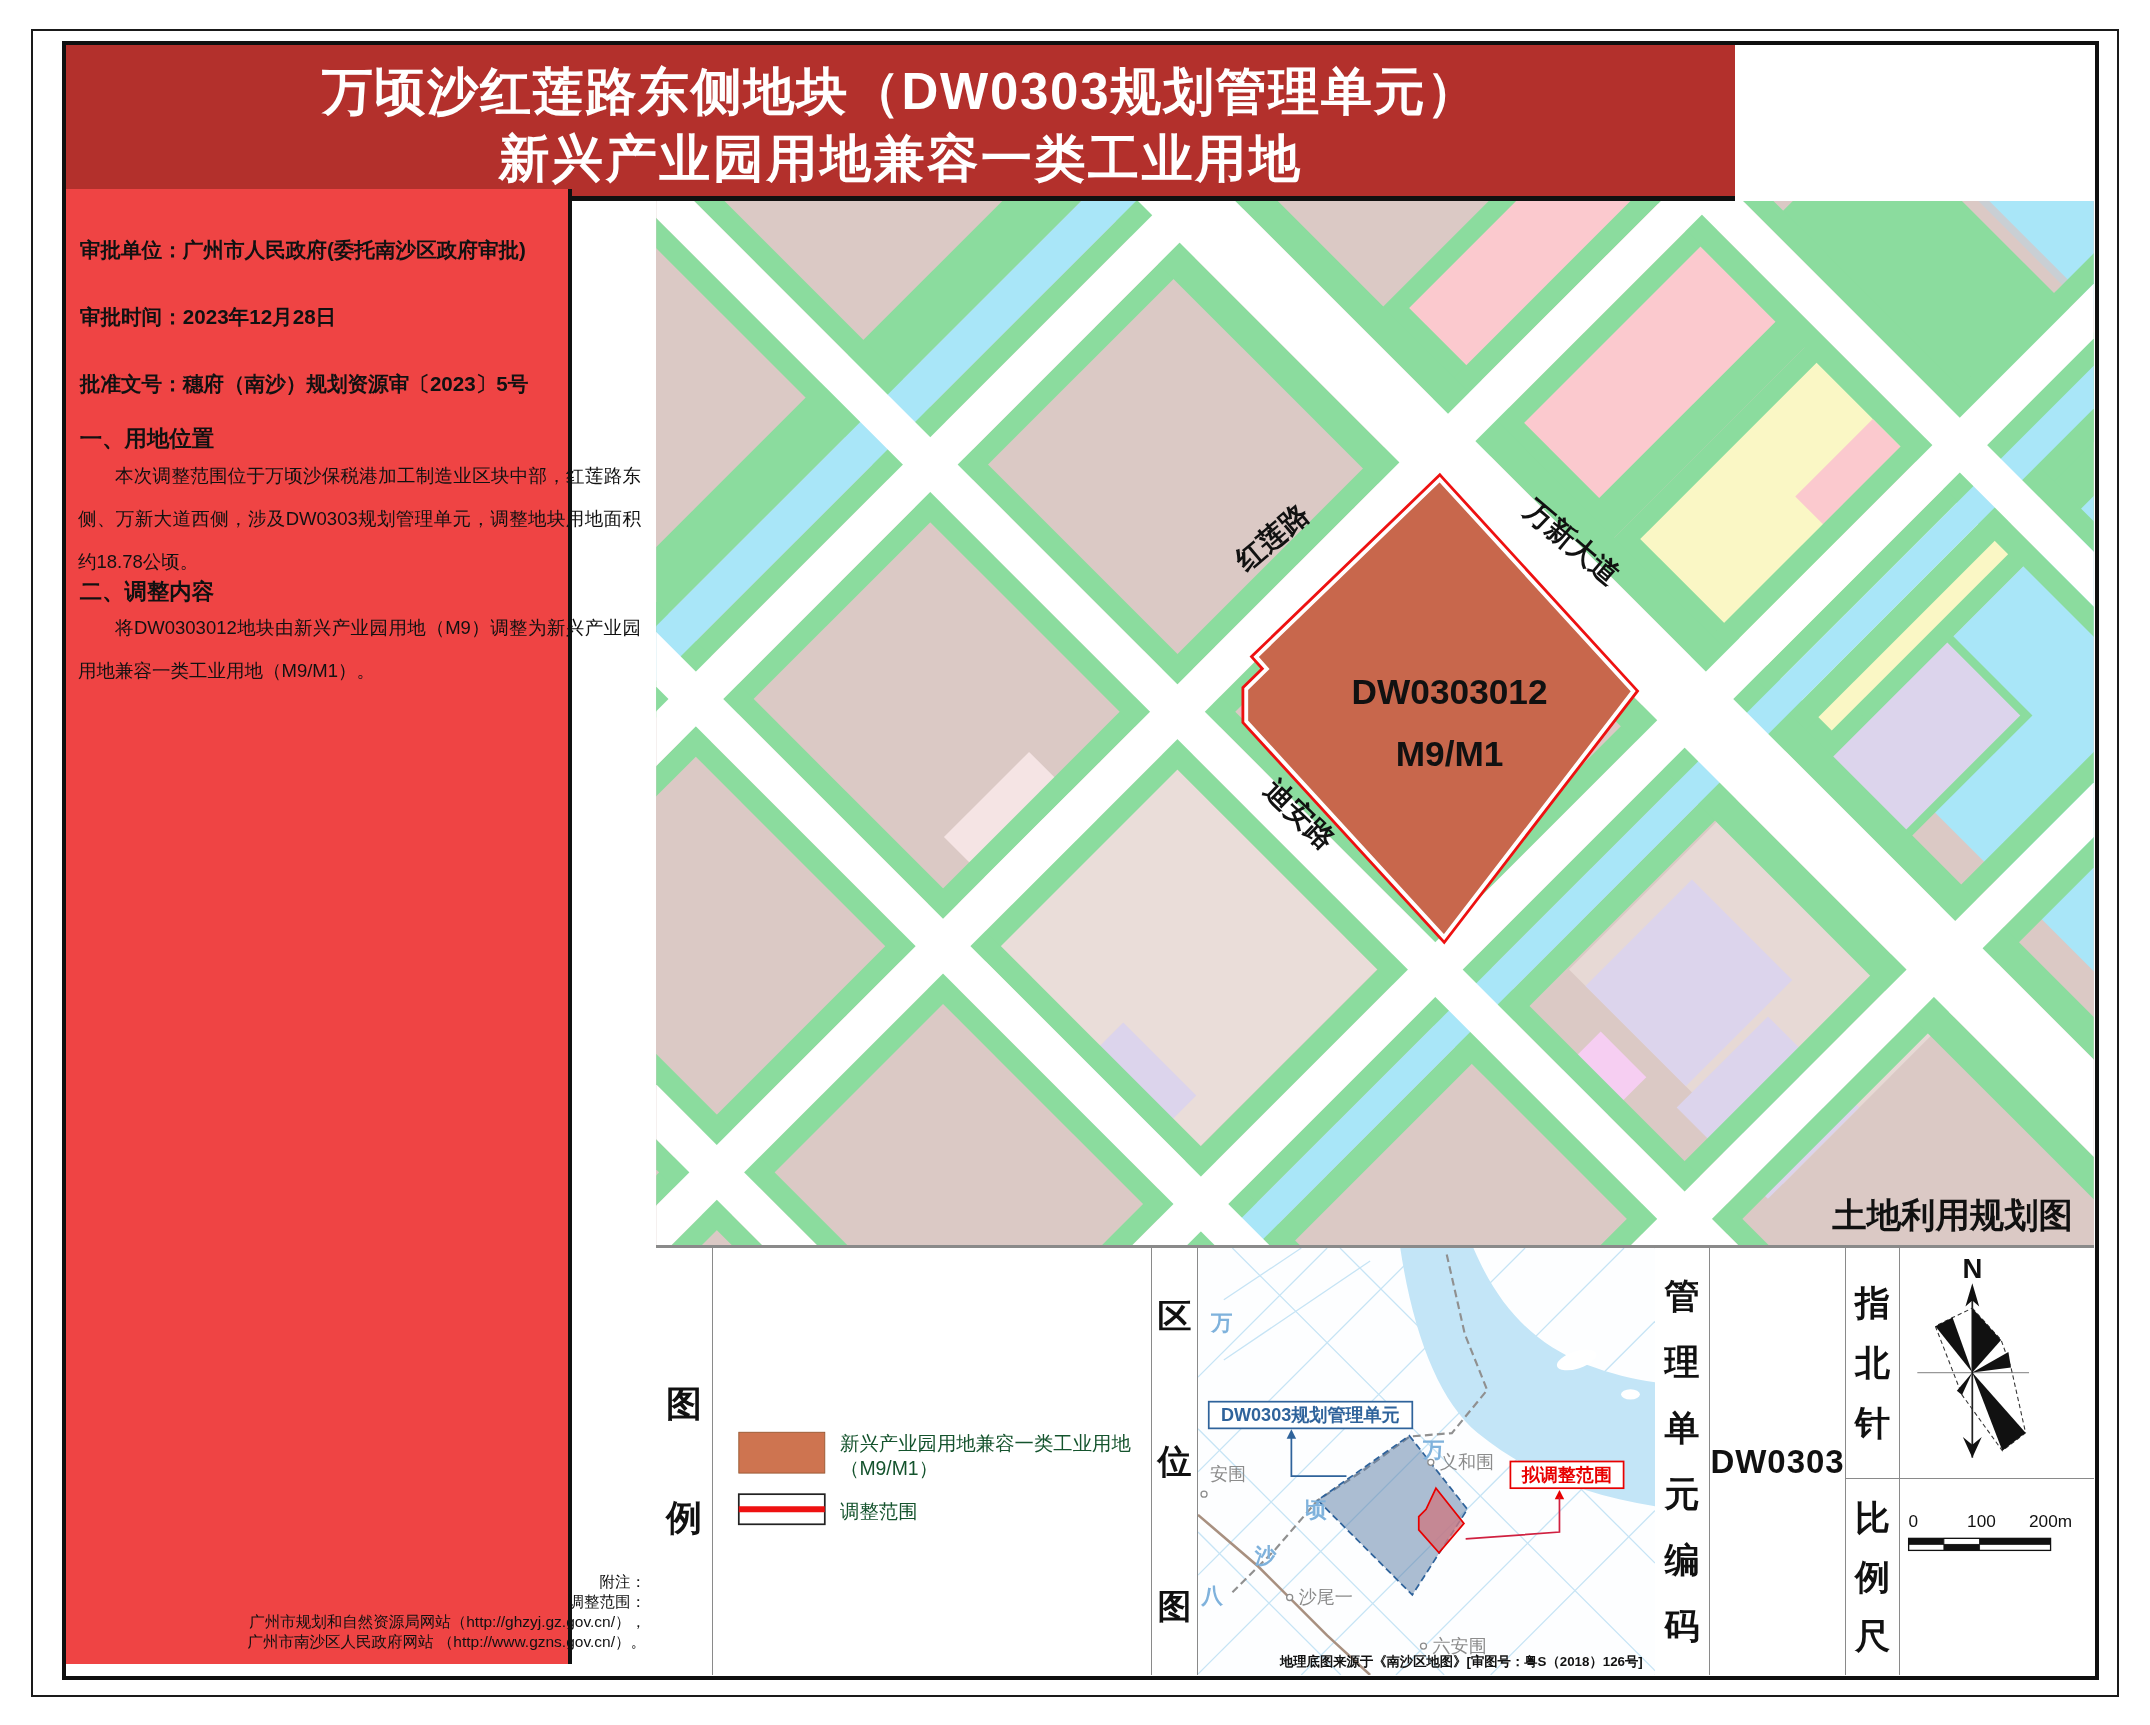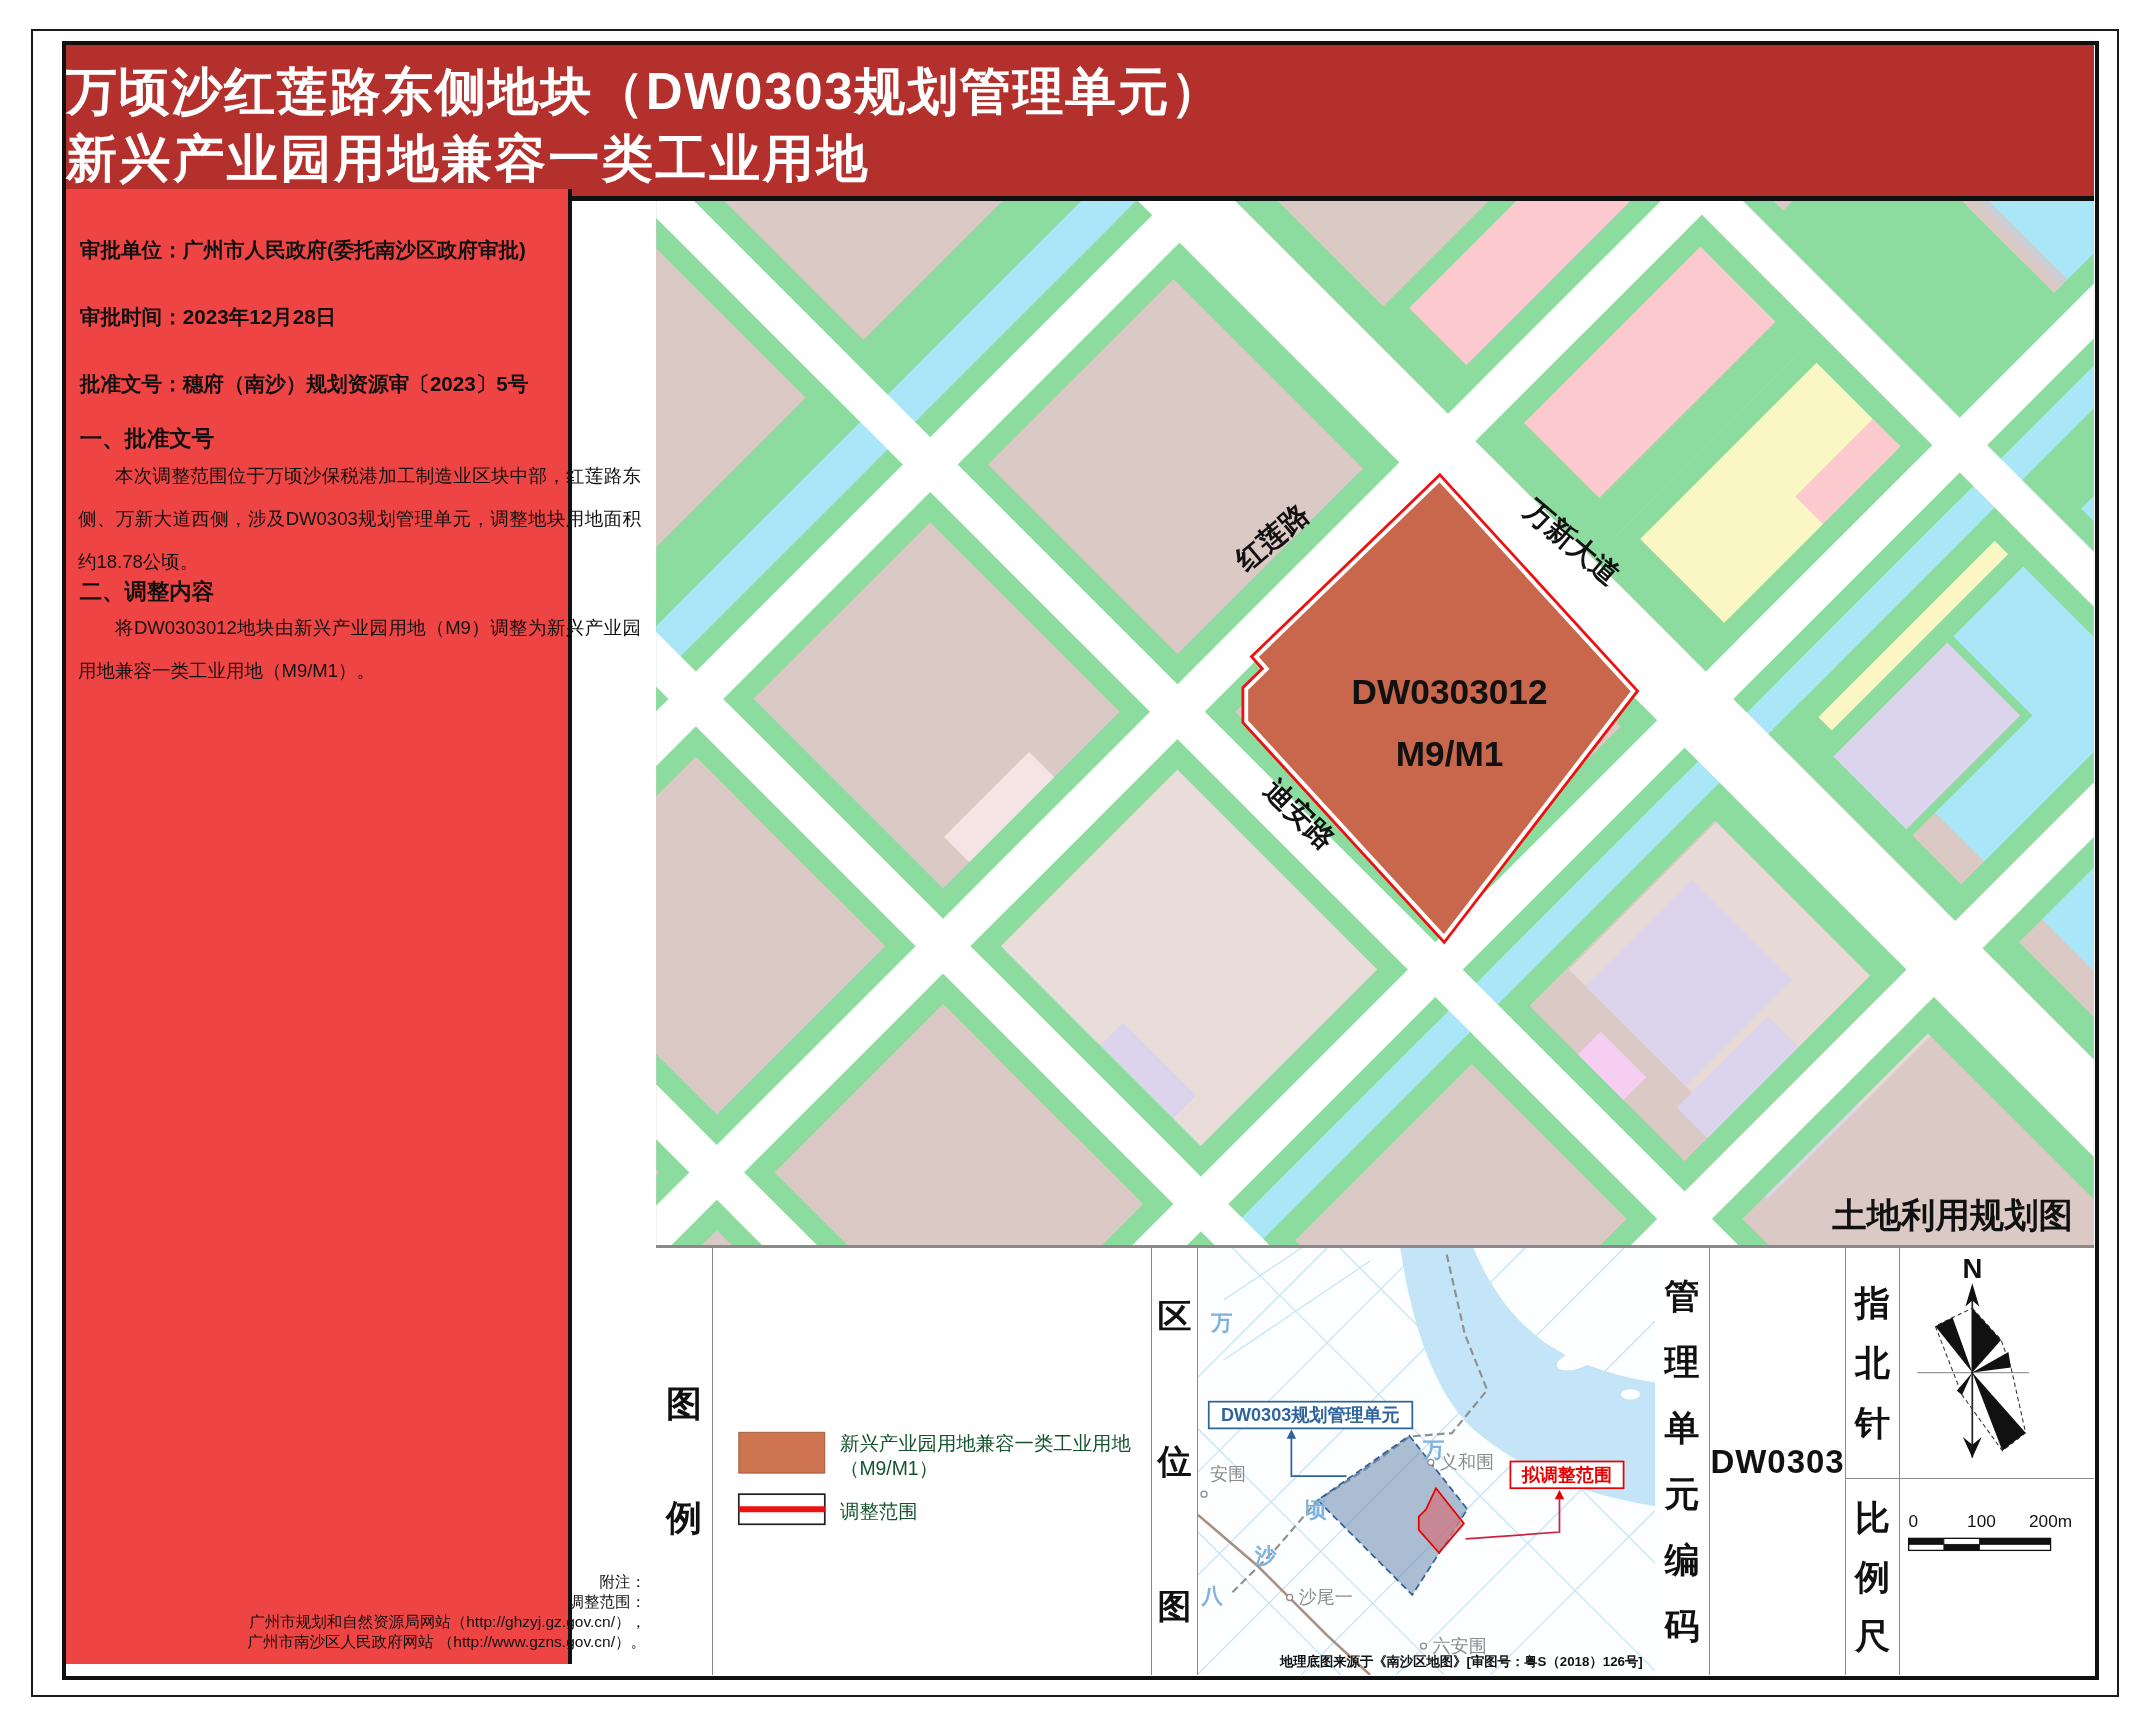--- a/index.html
+++ b/index.html
@@ -3,22 +3,22 @@
 <meta charset="utf-8">
 <style>
   html,body{margin:0;padding:0;background:#ffffff;}
   #page{position:relative;width:2151px;height:1726px;background:#fff;
         font-family:"Liberation Sans","DejaVu Sans",sans-serif;color:#111;overflow:hidden;}
   .outer-border{position:absolute;left:31px;top:29px;width:2088px;height:1668px;
         border:2.2px solid #1a1a1a;box-sizing:border-box;}
   .frame{position:absolute;left:62px;top:41px;width:2037px;height:1639px;
         border:4.3px solid #101010;box-sizing:border-box;background:#fff;}
   
-  .banner{position:absolute;left:0;top:0;width:2028px;height:156px;background:#B3302C;
-        border-bottom:5.2px solid #101010;box-sizing:border-box;color:#fff;}
+  .banner{position:absolute;left:0;top:0;width:1669px;height:156px;background:#B3302C;
+        border-bottom:5.2px solid #101010;box-sizing:border-box;text-align:center;color:#fff;}
   .banner .t1{margin-top:13.8px;font-size:51px;font-weight:bold;line-height:65px;letter-spacing:1.7px;}
   .banner .t2{font-size:51px;font-weight:bold;line-height:69px;letter-spacing:2.6px;}
   
   .panel{position:absolute;left:0;top:144px;width:506px;height:1475px;background:#ef4444;
         border-right:4.3px solid #101010;box-sizing:border-box;}
   .panel .line{position:absolute;left:13.8px;width:559px;font-weight:bold;font-size:20.6px;}
   .sec-title{position:absolute;left:13.8px;width:559px;font-weight:bold;font-size:22.4px;}
   .sec-body{position:absolute;left:12px;width:563px;font-size:18.5px;line-height:43px;
         text-align:justify;text-indent:2em;}
   .notes{position:absolute;left:12px;top:1383px;width:568px;font-size:15.5px;line-height:20px;text-align:right;}
@@ -58,21 +58,21 @@
 
     <div class="banner">
       <div class="t1">万顷沙红莲路东侧地块（DW0303规划管理单元）</div>
       <div class="t2">新兴产业园用地兼容一类工业用地</div>
     </div>
 
     <div class="panel">
       <div class="line" style="top:47px">审批单位：广州市人民政府(委托南沙区政府审批)</div>
       <div class="line" style="top:114px">审批时间：2023年12月28日</div>
       <div class="line" style="top:181px">批准文号：穗府（南沙）规划资源审〔2023〕5号</div>
-      <div class="sec-title" style="top:234px">一、批准文号</div>
+      <div class="sec-title" style="top:234px">一、用地位置</div>
       <div class="sec-body" style="top:265px">本次调整范围位于万顷沙保税港加工制造业区块中部，红莲路东侧、万新大道西侧，涉及DW0303规划管理单元，调整地块用地面积约18.78公顷。</div>
       <div class="sec-title" style="top:387px">二、调整内容</div>
       <div class="sec-body" style="top:417px">将DW0303012地块由新兴产业园用地（M9）调整为新兴产业园用地兼容一类工业用地（M9/M1）。</div>
       <div class="notes">
         <div>附注：</div>
         <div>调整范围：</div>
         <div>广州市规划和自然资源局网站（http://ghzyj.gz.gov.cn/），</div>
         <div>广州市南沙区人民政府网站 （http://www.gzns.gov.cn/）。</div>
       </div>
     </div>

